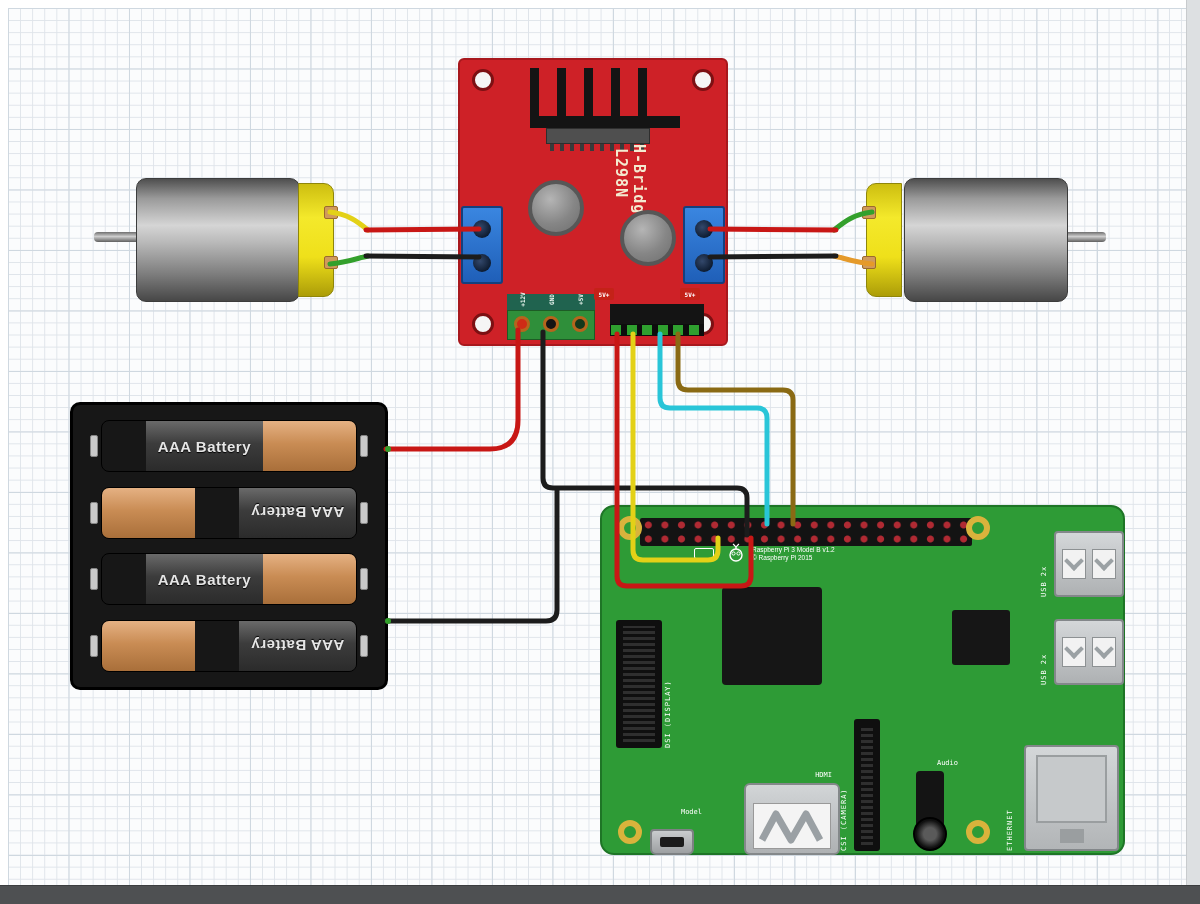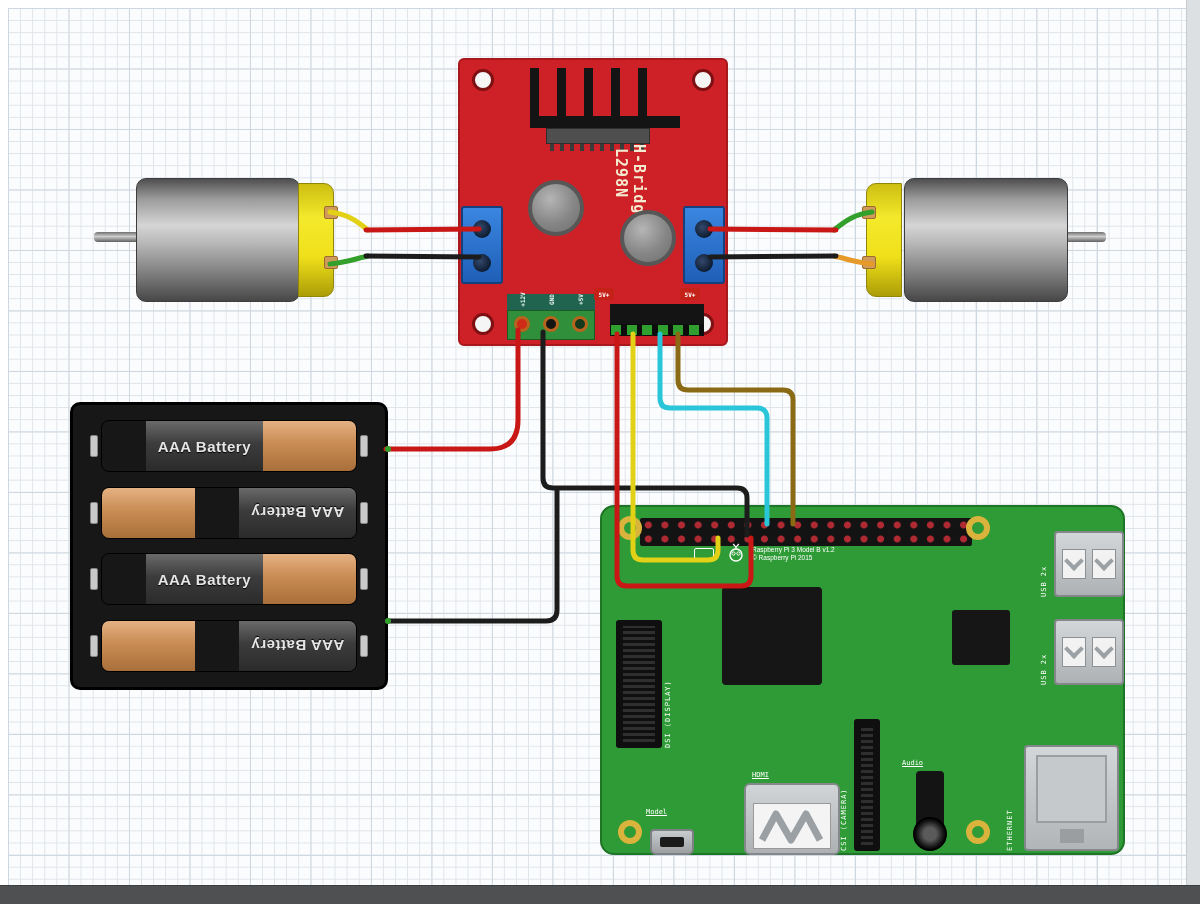--- a/index.html
+++ b/index.html
@@ -104,21 +104,21 @@
   .csi { left:252px; top:212px; width:26px; height:132px; }
   .flex-conn::after { content:""; position:absolute; left:7px; right:7px; top:6px; bottom:6px;
     background:repeating-linear-gradient(0deg,#2f2f2f 0 3px,#0f0f0f 3px 6px); }
   .v-text { writing-mode:vertical-rl; transform:rotate(180deg); font:7px "DejaVu Sans Mono",monospace;
     color:#fff; letter-spacing:1px; position:absolute; white-space:nowrap; }
   .dsi-label { left:62px; top:117px; height:124px; }
   .csi-label { left:238px; top:214px; height:130px; }
   .eth-label { left:404px; top:248px; height:96px; }
   .usb-label1 { left:438px; top:28px; height:62px; }
   .usb-label2 { left:438px; top:116px; height:62px; }
-  .h-label { position:absolute; font:7px "DejaVu Sans Mono",monospace; color:#fff; text-align:left;text-decoration:underline; }
+  .h-label { position:absolute; font:7px "DejaVu Sans Mono",monospace; color:#fff; text-align:right; }
   .hdmi-label { left:150px; top:264px; width:80px; }
   .audio-label { left:300px; top:252px; width:56px; }
   .power-label { left:44px; top:301px; width:56px; }
   .hdmi { position:absolute; left:142px; top:276px; width:96px; height:72px; border:2px solid #84888a; border-radius:6px;
     background:linear-gradient(180deg,#d2d5d7,#aeb1b3); display:flex; align-items:flex-end; justify-content:center; }
   .hdmi-inner { width:78px; height:46px; background:#f4f4f4; border:1px solid #999; margin-bottom:4px; }
   .audio-body { position:absolute; left:314px; top:264px; width:28px; height:56px; background:#141414; border-radius:4px; }
   .audio-ring { position:absolute; left:311px; top:310px; width:34px; height:34px; border-radius:50%; border:2px solid #000;
     background:radial-gradient(circle,#5a5a5a 0 30%,#101010 65%); }
   .eth { position:absolute; left:422px; top:238px; width:95px; height:106px; border:2px solid #83878a; border-radius:4px;

